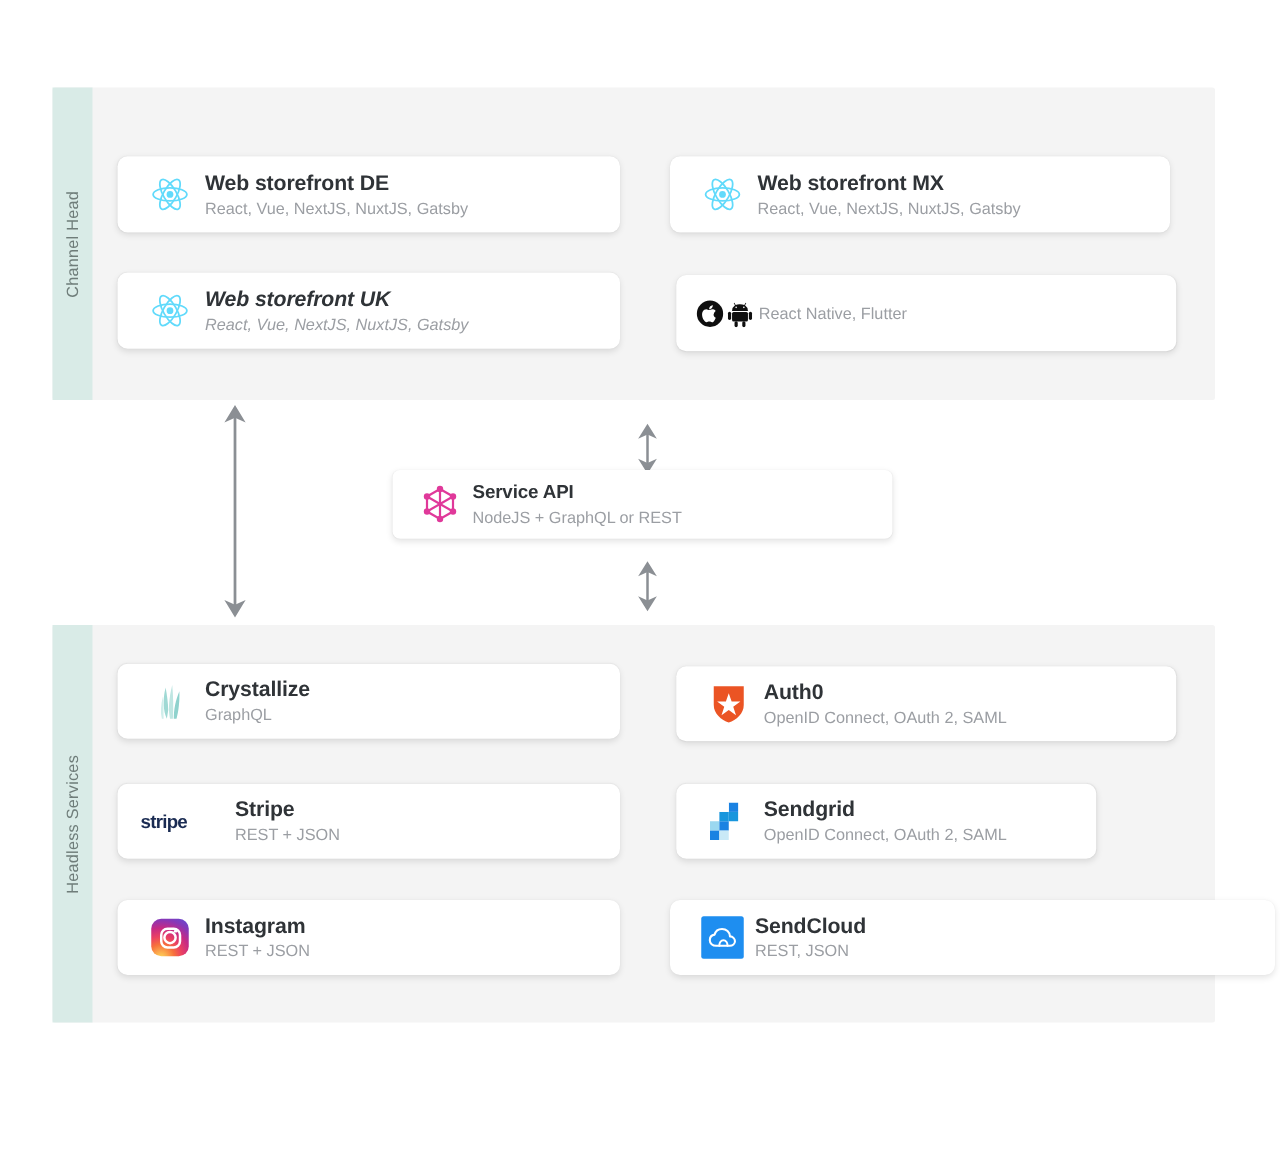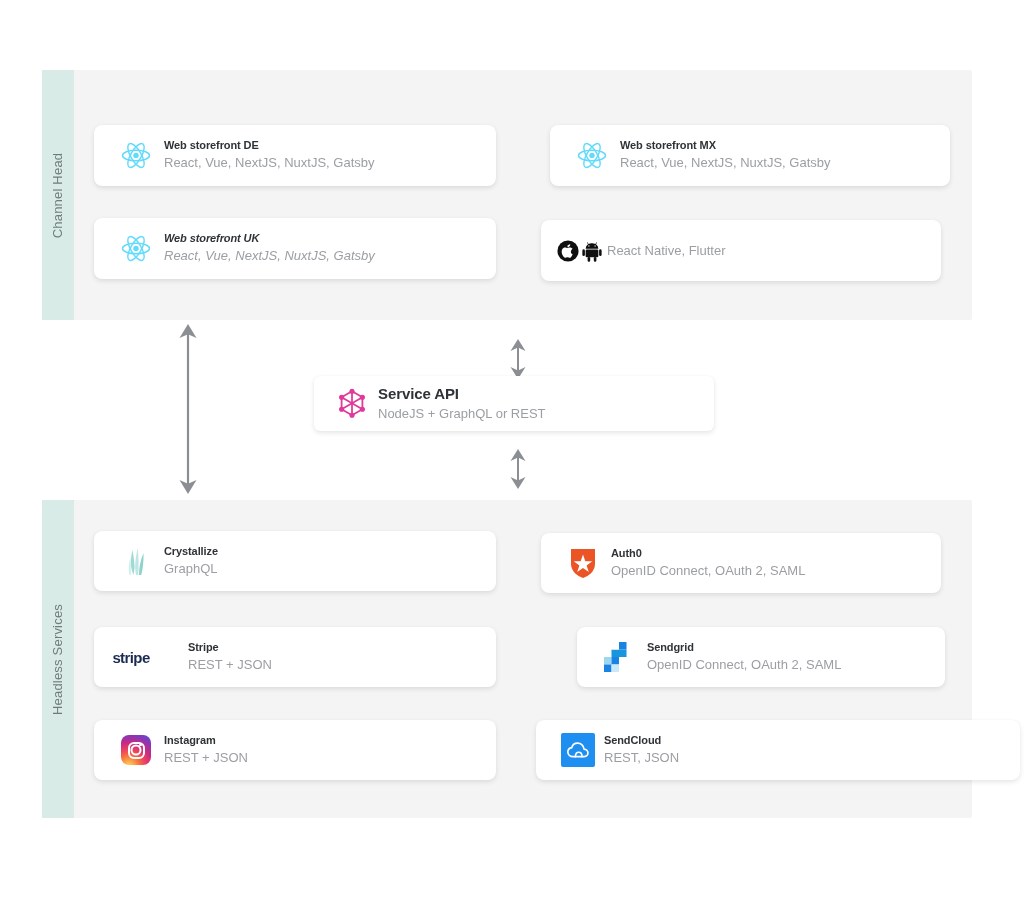--- a/index.html
+++ b/index.html
@@ -56,52 +56,52 @@
   .card-icon {
     width: 56px;
     min-width: 56px;
     display: flex;
     align-items: center;
     justify-content: center;
     margin-left: 14px;
   }
   .card-text { display: flex; flex-direction: column; justify-content: center; }
   .card-title {
-    font-size: 11px;
+    font-size: 17px;
     font-weight: bold;
     color: #2f3337;
     line-height: 1.25;
     letter-spacing: -.1px;
   }
   .card-sub {
     font-size: 13px;
     color: #9b9ea3;
     line-height: 1.35;
     margin-top: 1px;
   }
 
   
   #card-web-de { left: 94px; top: 125px; width: 402px; height: 61px; }
   #card-web-uk { left: 94px; top: 218px; width: 402px; height: 61px; font-style: italic; }
-  #card-web-mx { left: 550px; top: 125px; width: 400px; height: 61px; }
+  #card-web-mx { left: 536px; top: 125px; width: 400px; height: 61px; }
   #card-app    { left: 541px; top: 220px; width: 400px; height: 61px; }
 
   
   #card-service-api {
     left: 314px; top: 376px; width: 400px; height: 55px;
     border-radius: 6px;
   }
   #card-service-api .card-title { font-size: 15px; }
 
   
   #card-crystallize { left: 94px; top: 531px; width: 402px; height: 60px; }
   #card-stripe      { left: 94px; top: 627px; width: 402px; height: 60px; gap: 28px; }
   #card-instagram   { left: 94px; top: 720px; width: 402px; height: 60px; }
   #card-auth0       { left: 541px; top: 533px; width: 400px; height: 60px; }
-  #card-sendgrid    { left: 541px; top: 627px; width: 368px; height: 60px; margin-left: 36px; }
+  #card-sendgrid    { left: 541px; top: 627px; width: 336px; height: 60px; }
   #card-sendcloud   { left: 536px; top: 720px; width: 484px; height: 60px; }
 
   
   .arrow { position: absolute; }
   #arrow-left-long  { left: 170px; top: 322px; }
   #arrow-mid-top    { left: 501px; top: 338px; }
   #arrow-mid-bottom { left: 501px; top: 448px; }
 
   
   .ico { display: block; }

